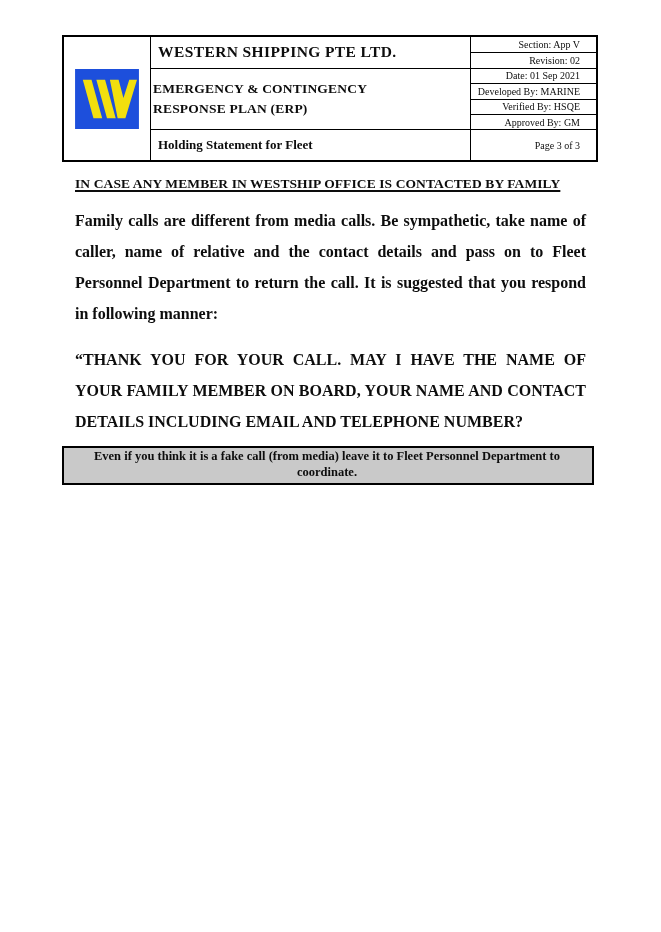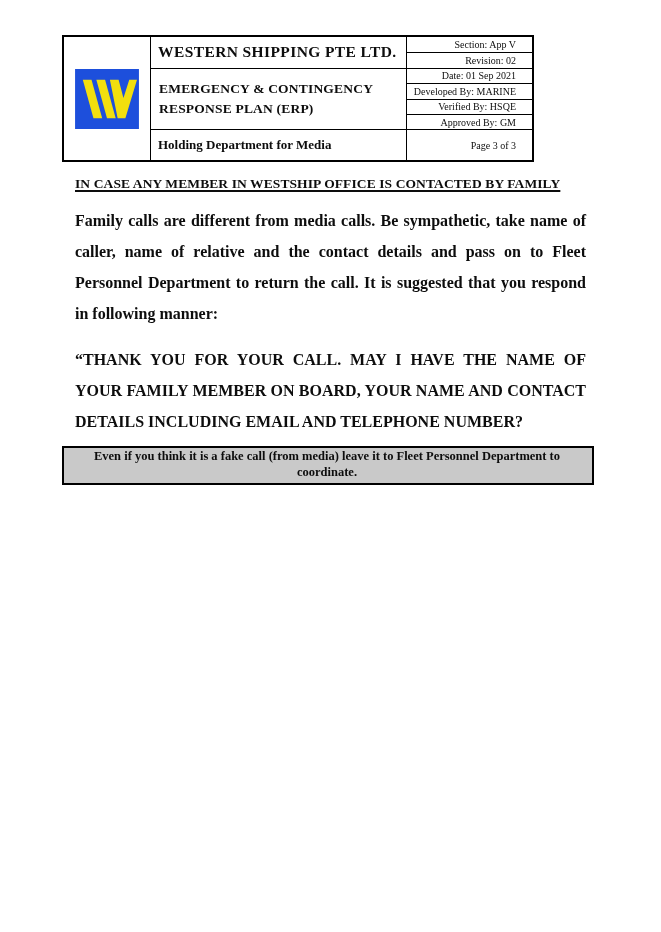--- a/index.html
+++ b/index.html
@@ -11,37 +11,37 @@
     background: #ffffff;
     font-family: "Liberation Serif", "DejaVu Serif", serif;
     color: #0d0d0d;
     overflow: hidden;
   }
 
   
   .hdr {
     position: absolute;
     left: 62px; top: 35px;
-    width: 472px; height: 127px;
+    width: 536px; height: 127px;
     display: grid;
     grid-template-columns: 86px 1fr 126px;
     grid-template-rows: repeat(6, 1fr) 2fr;
     border: 2px solid #000;
   }
   .c { display: flex; align-items: center; min-width: 0; }
   .bl { border-left: 1px solid #000; }
   .bt { border-top: 1px solid #000; }
 
   .logo-cell { grid-area: 1 / 1 / 8 / 2; justify-content: center; }
   .logo { width: 64px; height: 60px; display: block; }
 
   .company-cell  { grid-area: 1 / 2 / 3 / 3; padding-left: 7px; }
   .company-cell span { font-size: 15.5px; font-weight: bold; letter-spacing: 0.4px; white-space: nowrap; }
 
-  .title-cell { grid-area: 3 / 2 / 7 / 3; padding-left: 8px; }
+  .title-cell { grid-area: 3 / 2 / 7 / 3; padding-left: 2px; }
   .title-cell span { font-size: 13.5px; font-weight: bold; line-height: 20px; max-width: 250px; letter-spacing: 0.2px; }
 
   .subtitle-cell { grid-area: 7 / 2 / 8 / 3; padding-left: 7px; }
   .subtitle-cell span { font-size: 13px; font-weight: bold; }
 
   .meta { justify-content: flex-end; padding-right: 16px; }
   .meta span { font-size: 10px; white-space: nowrap; }
   .m1 { grid-area: 1 / 3 / 2 / 4; }
   .m2 { grid-area: 2 / 3 / 3 / 4; }
   .m3 { grid-area: 3 / 3 / 4 / 4; }
@@ -105,21 +105,21 @@
 
     <div class="c company-cell bl">
       <span>WESTERN SHIPPING PTE LTD.</span>
     </div>
 
     <div class="c title-cell bl bt">
       <span>EMERGENCY &amp; CONTINGENCY RESPONSE PLAN (ERP)</span>
     </div>
 
     <div class="c subtitle-cell bl bt">
-      <span>Holding Department for Media</span>
+      <span>Holding Statement for Fleet</span>
     </div>
 
     <div class="c meta m1 bl">
       <span>Section: App V</span>
     </div>
     <div class="c meta m2 bl bt">
       <span>Revision: 02</span>
     </div>
     <div class="c meta m3 bl bt">
       <span>Date: 01 Sep 2021</span>

